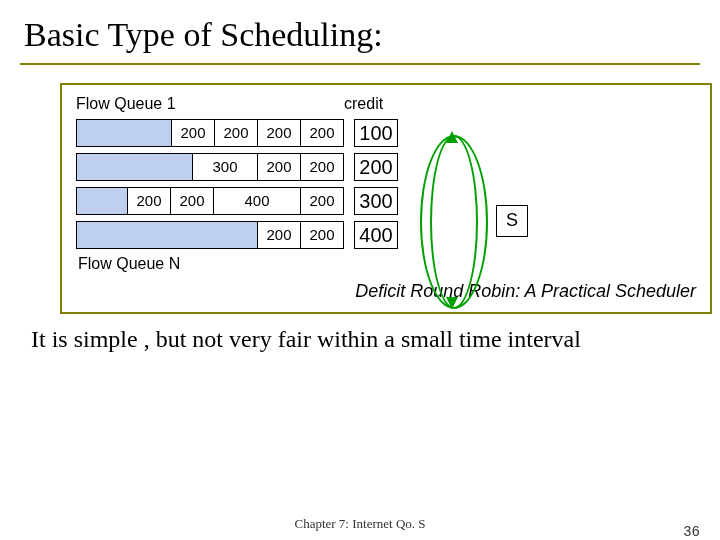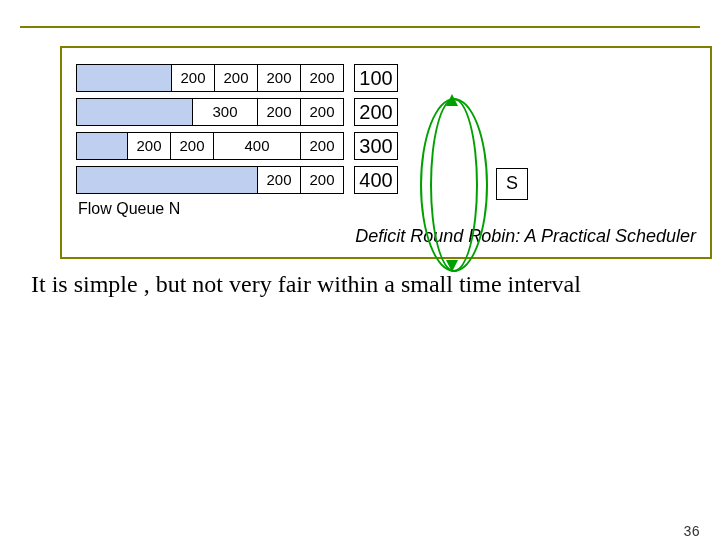--- a/index.html
+++ b/index.html
@@ -159,25 +159,30 @@
     color: #333;
   }
 </style>
 </head>
 <body>
 
 <div class="slide">
 
   <div class="title-wrap">
     <div class="title">
+      <div>Basic  Type of Scheduling:</div>
     </div>
   </div>
 
   <div class="diagram-box">
 
+    <div class="labels-top">
+      <div class="fq">Flow Queue 1</div>
+      <div class="cr">credit</div>
+    </div>
 
     <div class="row">
       <div class="queue">
         <div class="pkt w200">200</div>
         <div class="pkt w200">200</div>
         <div class="pkt w200">200</div>
         <div class="pkt w200">200</div>
       </div>
       <div class="credit">100</div>
     </div>
@@ -218,15 +223,16 @@
       <div class="ellipse1"></div>
       <div class="arrow-up"></div>
       <div class="arrow-down"></div>
       <div class="sbox">S</div>
     </div>
 
   </div>
 
   <div class="bottom-text">It is simple , but not very fair within a small time interval</div>
 
+  <div class="footer">Chapter 7: Internet Qo. S</div>
   <div class="pagenum">36</div>
 
 </div>
 
 </body></html>

